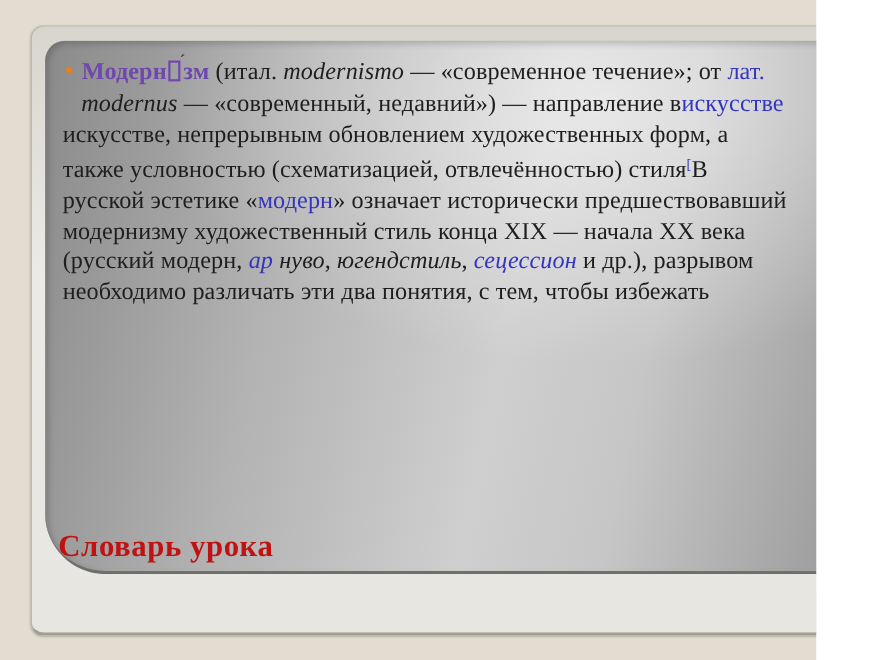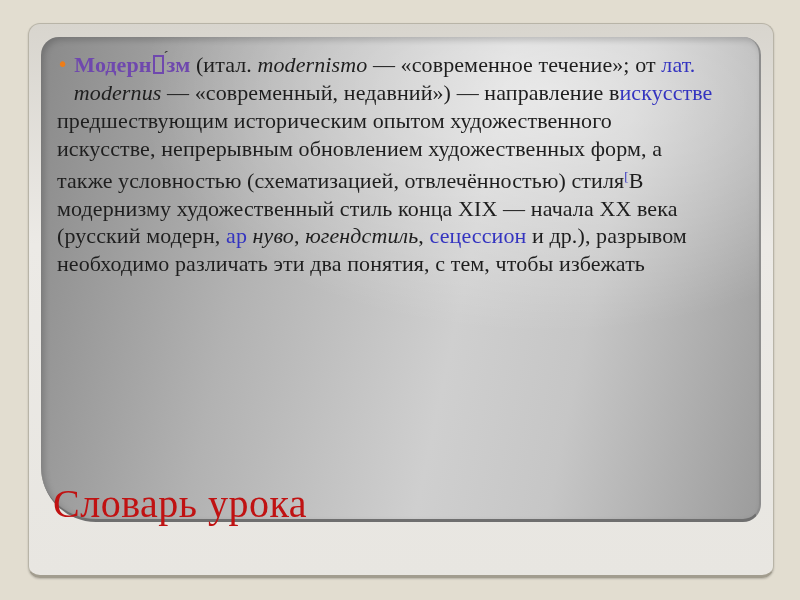--- a/index.html
+++ b/index.html
@@ -3,21 +3,21 @@
 <meta charset="utf-8">
 <style>
   :root{
     --background:#e2ddd0; --panel-light:#eceae6; --panel-dark:#d9d6cf; --panel-edge:#a29d8f;
     --box-dark:#8f8f8f; --box-light:#dcdcdc; --box-edge:#6f6f6f;
     --text:#1e1e1e; --title-red:#c01212; --link-blue:#3434c0;
     --term-purple:#6f48ae; --bullet-orange:#ee7d18;
   }
   html,body{margin:0;padding:0;}
   body{width:800px;height:600px;font-family:"Liberation Serif","DejaVu Serif",serif;}
-  .slide{position:relative;width:800px;height:600px;background:var(--background);overflow:hidden;}
+  .slide{position:relative;width:742px;height:600px;background:var(--background);overflow:hidden;}
 
   .panel{
     position:absolute;left:28px;top:23px;width:744px;height:551px;
     border-radius:12px;
     background:linear-gradient(180deg,#d8d5ce 0%,var(--panel-light) 40%,#e8e6e1 100%);
     border:1px solid #b8b4a7;
     border-bottom:3px solid var(--panel-edge);
     box-shadow:0 1px 2px rgba(0,0,0,.2);
   }
 
@@ -35,50 +35,50 @@
 
   .body-text{position:absolute;left:16px;top:14px;right:8px;}
   .line{
     white-space:pre;font-size:22px;line-height:27.9px;color:var(--text);
     letter-spacing:.1px;
   }
   .seg.plain{color:var(--text);}
   .seg.term{color:var(--term-purple);font-weight:bold;}
   .seg.italic{font-style:italic;}
   .seg.link{color:var(--link-blue);}
-  .seg.link-italic{color:var(--link-blue);margin-top:36px;}
+  .seg.link-italic{color:var(--link-blue);font-style:italic;margin-top:36px;}
   .seg.sup{color:var(--link-blue);font-size:13px;vertical-align:7px;}
   .bullet{color:var(--bullet-orange);margin-right:6px;vertical-align:1px;font-family:"DejaVu Sans",sans-serif;font-size:19px;}
   .tofu{
     display:inline-block;width:11px;height:19px;border:2px solid var(--term-purple);
     margin:0 3px 0 1px;vertical-align:-2px;position:relative;box-sizing:border-box;
   }
   .tofu::after{
     content:"\02CA";position:absolute;top:-14px;right:-7px;
     font-size:15px;color:#3a3a3a;font-weight:bold;
   }
 
   .slide-title{
     position:absolute;left:53px;top:481px;z-index:3;
-    font-size:40px;font-weight:normal;color:var(--title-red);
+    font-size:28px;font-weight:bold;color:var(--title-red);
     line-height:1.15;letter-spacing:.5px;
   }
 </style>
 </head>
 <body>
 
 <div class="slide">
   <div class="panel">
     <div class="content-box">
       <div class="body-text">
           <div class="line"><span class="bullet">•</span><span class="seg term">Модерн</span><span class="tofu"></span><span class="seg term">зм</span><span class="seg plain"> (итал. </span><span class="seg italic">modernismo</span><span class="seg plain"> — «современное течение»; от </span><span class="seg link">лат.</span></div>
           <div class="line"><span class="seg plain">   </span><span class="seg italic">modernus</span><span class="seg plain"> — «современный, недавний») — направление в</span><span class="seg link">искусстве</span></div>
-          <div class="line"><span class="seg plain">предшествующим историческим опытом художественного</span></div>
           <div class="line"><span class="seg plain">искусстве, непрерывным обновлением художественных форм, а</span></div>
           <div class="line"><span class="seg plain">также условностью (схематизацией, отвлечённостью) стиля</span><span class="seg sup">[</span><span class="seg plain">В</span></div>
+          <div class="line"><span class="seg plain">русской эстетике «</span><span class="seg link">модерн</span><span class="seg plain">» означает исторически предшествовавший</span></div>
           <div class="line"><span class="seg plain">модернизму художественный стиль конца XIX — начала XX века</span></div>
           <div class="line"><span class="seg plain">(русский модерн, </span><span class="seg link-italic">ар</span><span class="seg italic"> нуво</span><span class="seg plain">, </span><span class="seg italic">югендстиль</span><span class="seg plain">, </span><span class="seg link-italic">сецессион</span><span class="seg plain"> и др.), разрывом</span></div>
           <div class="line"><span class="seg plain">необходимо различать эти два понятия, с тем, чтобы избежать</span></div>
         </div>
     </div>
   </div>
   <div class="slide-title">Словарь урока</div>
 </div>
 
 </body></html>

